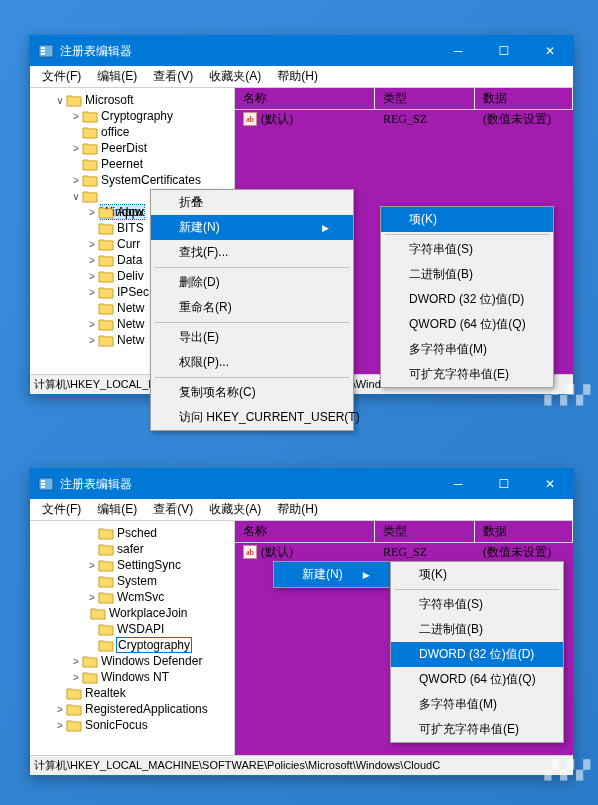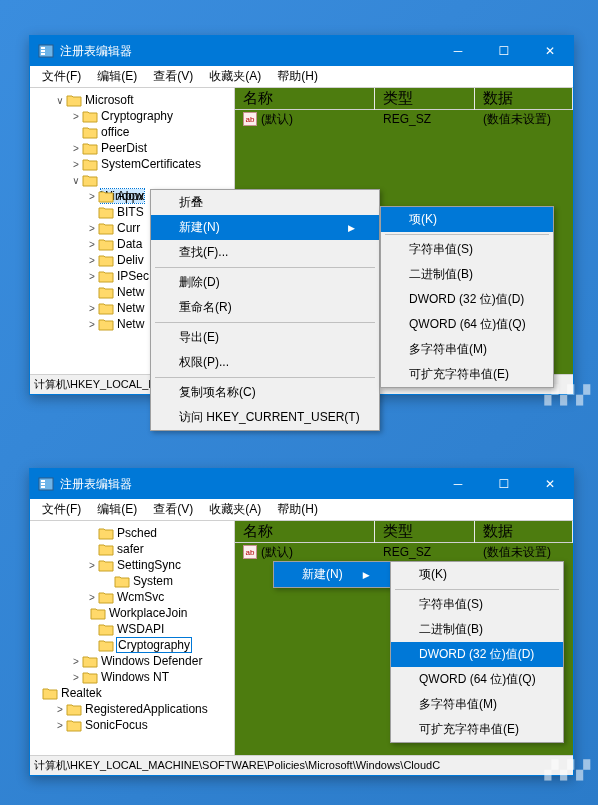--- a/index.html
+++ b/index.html
@@ -1,17 +1,17 @@
 <!DOCTYPE html>
 <html><head>
 <meta charset="utf-8">
 <style>
 * { box-sizing: border-box; margin: 0; padding: 0; }
 body { font-family: "Microsoft YaHei", "Segoe UI", sans-serif; font-size: 12px; background: linear-gradient(135deg, #3a8dde 0%, #2b7bc9 100%); width: 598px; height: 805px; position: relative; overflow: hidden; }
-.window { position: absolute; background: #4d7c0f; border: 1px solid #0078d7; box-shadow: 0 4px 12px rgba(0,0,0,0.3); }
+.window { position: absolute; background: #a21caf; border: 1px solid #0078d7; box-shadow: 0 4px 12px rgba(0,0,0,0.3); }
 .window1 { left: 29px; top: 35px; width: 545px; height: 360px; }
 .window2 { left: 29px; top: 468px; width: 545px; height: 308px; }
 .titlebar { background: #0078d7; color: #fff; height: 30px; display: flex; align-items: center; padding: 0 0 0 8px; font-size: 12px; }
 .titlebar .icon { width: 16px; height: 16px; margin-right: 6px; display: inline-flex; }
 .titlebar .icon svg { width: 16px; height: 16px; }
 .titlebar .title { flex: 1; }
 .titlebar .controls { display: flex; }
 .titlebar .ctrl { width: 46px; height: 30px; display: flex; align-items: center; justify-content: center; color: #fff; }
 .menubar { background: #fff; border-bottom: 1px solid #d0d0d0; height: 22px; display: flex; align-items: center; padding: 0 4px; }
 .menubar .menuitem { padding: 2px 8px; font-size: 12px; }
@@ -19,26 +19,26 @@
 .tree { width: 205px; border-right: 1px solid #d0d0d0; overflow: hidden; background: #fff; padding: 4px 0; }
 .tree-row { display: flex; align-items: center; height: 16px; padding: 1px 0; white-space: nowrap; }
 .tree-row .disclosure { width: 12px; text-align: center; font-size: 10px; color: #555; flex-shrink: 0; }
 .tree-row .folder { width: 16px; height: 14px; margin-right: 3px; flex-shrink: 0; display: inline-flex; }
 .tree-row .folder svg { width: 16px; height: 14px; }
 .tree-row .label { font-size: 12px; }
 .tree-row.selected .label { background: #cce8ff; outline: 1px dotted #0078d7; margin-top: 32px; }
 .tree-row.boxed .label { outline: 1px solid #0078d7; padding: 0 1px; }
 .listview { flex: 1; overflow: hidden; }
 .listhead { display: flex; border-bottom: 1px solid #d0d0d0; height: 22px; align-items: center; }
-.listhead .col { padding: 2px 8px; font-size: 15px; border-right: 1px solid #e8e8e8; }
+.listhead .col { padding: 2px 8px; font-size: 12px; border-right: 1px solid #e8e8e8; }
 .listhead .col.name { width: 140px; }
 .listhead .col.type { width: 100px; }
 .listhead .col.data { flex: 1; }
 .listbody .row { display: flex; height: 18px; align-items: center; }
-.listbody .row .cell { padding: 1px 8px; font-size: 12px; }
+.listbody .row .cell { padding: 1px 8px; font-size: 12px; font-family: Liberation Serif, serif; }
 .listbody .cell.name { width: 140px; display: flex; align-items: center; gap: 4px; }
 .listbody .cell.type { width: 100px; }
 .listbody .cell.data { flex: 1; }
 .valicon { width: 14px; height: 14px; border: 1px solid #c58f8f; display: inline-flex; align-items: center; justify-content: center; font-size: 8px; color: #b00000; background: #fceeee; }
 .statusbar { height: 20px; border-top: 1px solid #d0d0d0; display: flex; align-items: center; padding: 0 4px; font-size: 11px; background: #f0f0f0; overflow: hidden; white-space: nowrap; }
 .ctxmenu { position: absolute; background: #f0f0f0; border: 1px solid #a0a0a0; box-shadow: 2px 2px 5px rgba(0,0,0,0.3); z-index: 10; }
 .ctxmenu .mitem { padding: 4px 24px 4px 28px; font-size: 12px; display: flex; justify-content: space-between; align-items: center; white-space: nowrap; }
 .ctxmenu .mitem.highlighted { background: #0078d7; color: #fff; }
 .ctxmenu .mitem .arrow { font-size: 9px; margin-left: 20px; }
 .ctxmenu .sep { height: 1px; background: #c0c0c0; margin: 2px 4px; }
@@ -109,20 +109,29 @@
         <div class="tree-row" style="padding-left: 40px;">
           <span class="disclosure">&gt;</span>
           <span class="folder">
             <svg viewBox="0 0 16 14">
               <path d="M1 3h5l1 1h8v9H1z" fill="#ffd96a" stroke="#c9a227"></path>
             </svg>
           </span>
           <span class="label">PeerDist</span>
         </div>
         <div class="tree-row" style="padding-left: 40px;">
+          <span class="disclosure"></span>
+          <span class="folder">
+            <svg viewBox="0 0 16 14">
+              <path d="M1 3h5l1 1h8v9H1z" fill="#ffd96a" stroke="#c9a227"></path>
+            </svg>
+          </span>
+          <span class="label">Peernet</span>
+        </div>
+        <div class="tree-row" style="padding-left: 40px;">
           <span class="disclosure">&gt;</span>
           <span class="folder">
             <svg viewBox="0 0 16 14">
               <path d="M1 3h5l1 1h8v9H1z" fill="#ffd96a" stroke="#c9a227"></path>
             </svg>
           </span>
           <span class="label">SystemCertificates</span>
         </div>
         <div class="tree-row selected" style="padding-left: 40px;">
           <span class="disclosure">∨</span>
@@ -228,21 +237,21 @@
             <span>(默认)</span>
           </div>
           <div class="cell type">REG_SZ</div>
           <div class="cell data">(数值未设置)</div>
         </div>
       </div>
     </div>
   </div>
   <div class="statusbar">计算机\HKEY_LOCAL_MACHINE\SOFTWARE\Policies\Microsoft\Windows</div>
 
-  <div class="ctxmenu" id="ctx1" style="left:120px; top:153px; width:230px;">
+  <div class="ctxmenu" id="ctx1" style="left:120px; top:153px; width:204px;">
       <div class="mitem">
         <span>折叠</span>
       </div>
       <div class="mitem highlighted">
         <span>新建(N)</span>
         <span class="arrow">▶</span>
       </div>
       <div class="mitem">
         <span>查找(F)...</span>
       </div>
@@ -326,21 +335,21 @@
         </div>
         <div class="tree-row" style="padding-left: 56px;">
           <span class="disclosure">&gt;</span>
           <span class="folder">
             <svg viewBox="0 0 16 14">
               <path d="M1 3h5l1 1h8v9H1z" fill="#ffd96a" stroke="#c9a227"></path>
             </svg>
           </span>
           <span class="label">SettingSync</span>
         </div>
-        <div class="tree-row" style="padding-left: 72px;">
+        <div class="tree-row" style="padding-left: 56px;">
           <span class="disclosure"></span>
           <span class="folder">
             <svg viewBox="0 0 16 14">
               <path d="M1 3h5l1 1h8v9H1z" fill="#ffd96a" stroke="#c9a227"></path>
             </svg>
           </span>
           <span class="label">System</span>
         </div>
         <div class="tree-row" style="padding-left: 56px;">
           <span class="disclosure">&gt;</span>
@@ -389,21 +398,21 @@
         </div>
         <div class="tree-row" style="padding-left: 40px;">
           <span class="disclosure">&gt;</span>
           <span class="folder">
             <svg viewBox="0 0 16 14">
               <path d="M1 3h5l1 1h8v9H1z" fill="#ffd96a" stroke="#c9a227"></path>
             </svg>
           </span>
           <span class="label">Windows NT</span>
         </div>
-        <div class="tree-row" style="">
+        <div class="tree-row" style="padding-left: 24px;">
           <span class="disclosure"></span>
           <span class="folder">
             <svg viewBox="0 0 16 14">
               <path d="M1 3h5l1 1h8v9H1z" fill="#ffd96a" stroke="#c9a227"></path>
             </svg>
           </span>
           <span class="label">Realtek</span>
         </div>
         <div class="tree-row" style="padding-left: 24px;">
           <span class="disclosure">&gt;</span>

